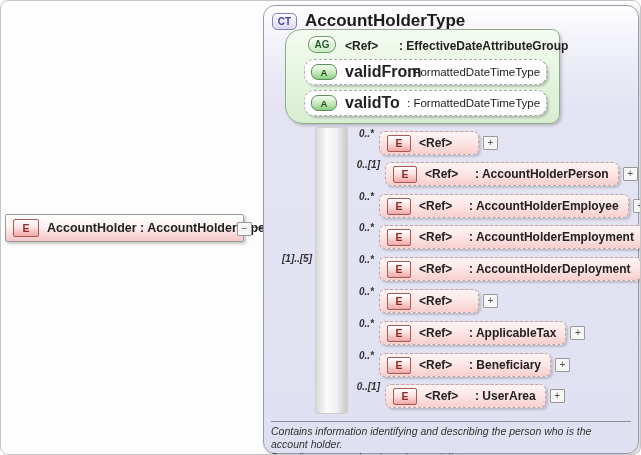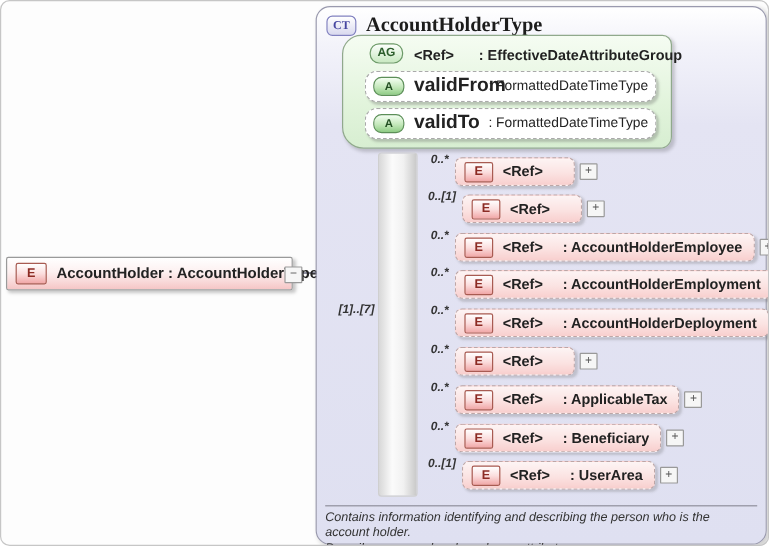--- a/index.html
+++ b/index.html
@@ -35,21 +35,21 @@
   }
   #root-collapse{left:236px;top:221px;}
 
   
   .ct-box{
     position:absolute;left:262px;top:4px;width:374px;height:447px;
     background:linear-gradient(180deg,#ffffff 0%,#f3f3fa 7%,#e4e4f3 22%,#dfe0f1 100%);
     border:1px solid #9a9aae;border-radius:12px;
     box-shadow:2px 2px 4px rgba(0,0,0,0.18);
   }
-  .ct-header{position:absolute;left:8px;top:5px;display:flex;align-items:center;gap:8px;font-family:Liberation Serif, serif;}
+  .ct-header{position:absolute;left:8px;top:5px;display:flex;align-items:center;gap:8px;}
   .badge-ct{
     display:inline-flex;align-items:center;justify-content:center;
     width:23px;height:15px;
     background:linear-gradient(180deg,#ffffff,#d9d9ef);
     border:1px solid #8181c0;border-radius:5px;
     font-weight:bold;font-size:10px;color:#4646a0;
   }
   .ct-title{font-weight:bold;font-size:17px;color:#1c1c1c;}
 
   
@@ -181,37 +181,38 @@
         <span class="attr-name">validFrom</span>
         <span class="attr-type">: FormattedDateTimeType</span>
       </div>
       <div class="attr-box" style="top:60px;">
         <span class="badge-a">A</span>
         <span class="attr-name">validTo</span>
         <span class="attr-type">: FormattedDateTimeType</span>
       </div>
     </div>
 
-    <span class="occurs-label">[1]..[7]</span>
+    <span class="occurs-label">[1]..[5]</span>
     <div class="seq-bar"></div>
 
     <div class="row" style="left:115px;top:125px;">
       <span class="card">0..*</span>
       <div class="ebox">
         <span class="badge-e">E</span>
         <span class="eref">&lt;Ref&gt;</span>
       </div>
       <div class="toggle plus">+</div>
     </div>
 
     <div class="row" style="left:121px;top:156px;">
       <span class="card">0..[1]</span>
       <div class="ebox">
         <span class="badge-e">E</span>
         <span class="eref">&lt;Ref&gt;</span>
+        <span class="ename">: AccountHolderPerson</span>
       </div>
       <div class="toggle plus">+</div>
     </div>
 
     <div class="row" style="left:115px;top:188px;">
       <span class="card">0..*</span>
       <div class="ebox">
         <span class="badge-e">E</span>
         <span class="eref">&lt;Ref&gt;</span>
         <span class="ename">: AccountHolderEmployee</span>

